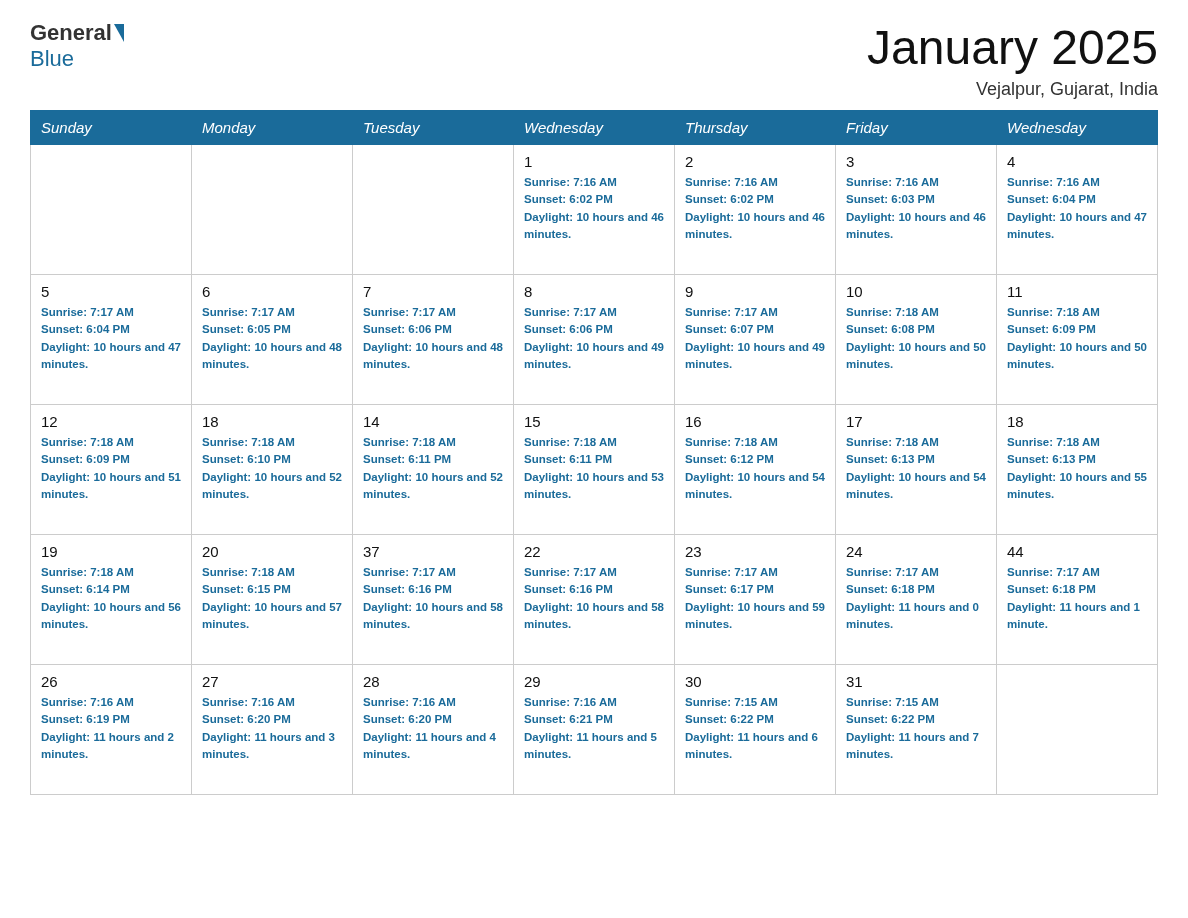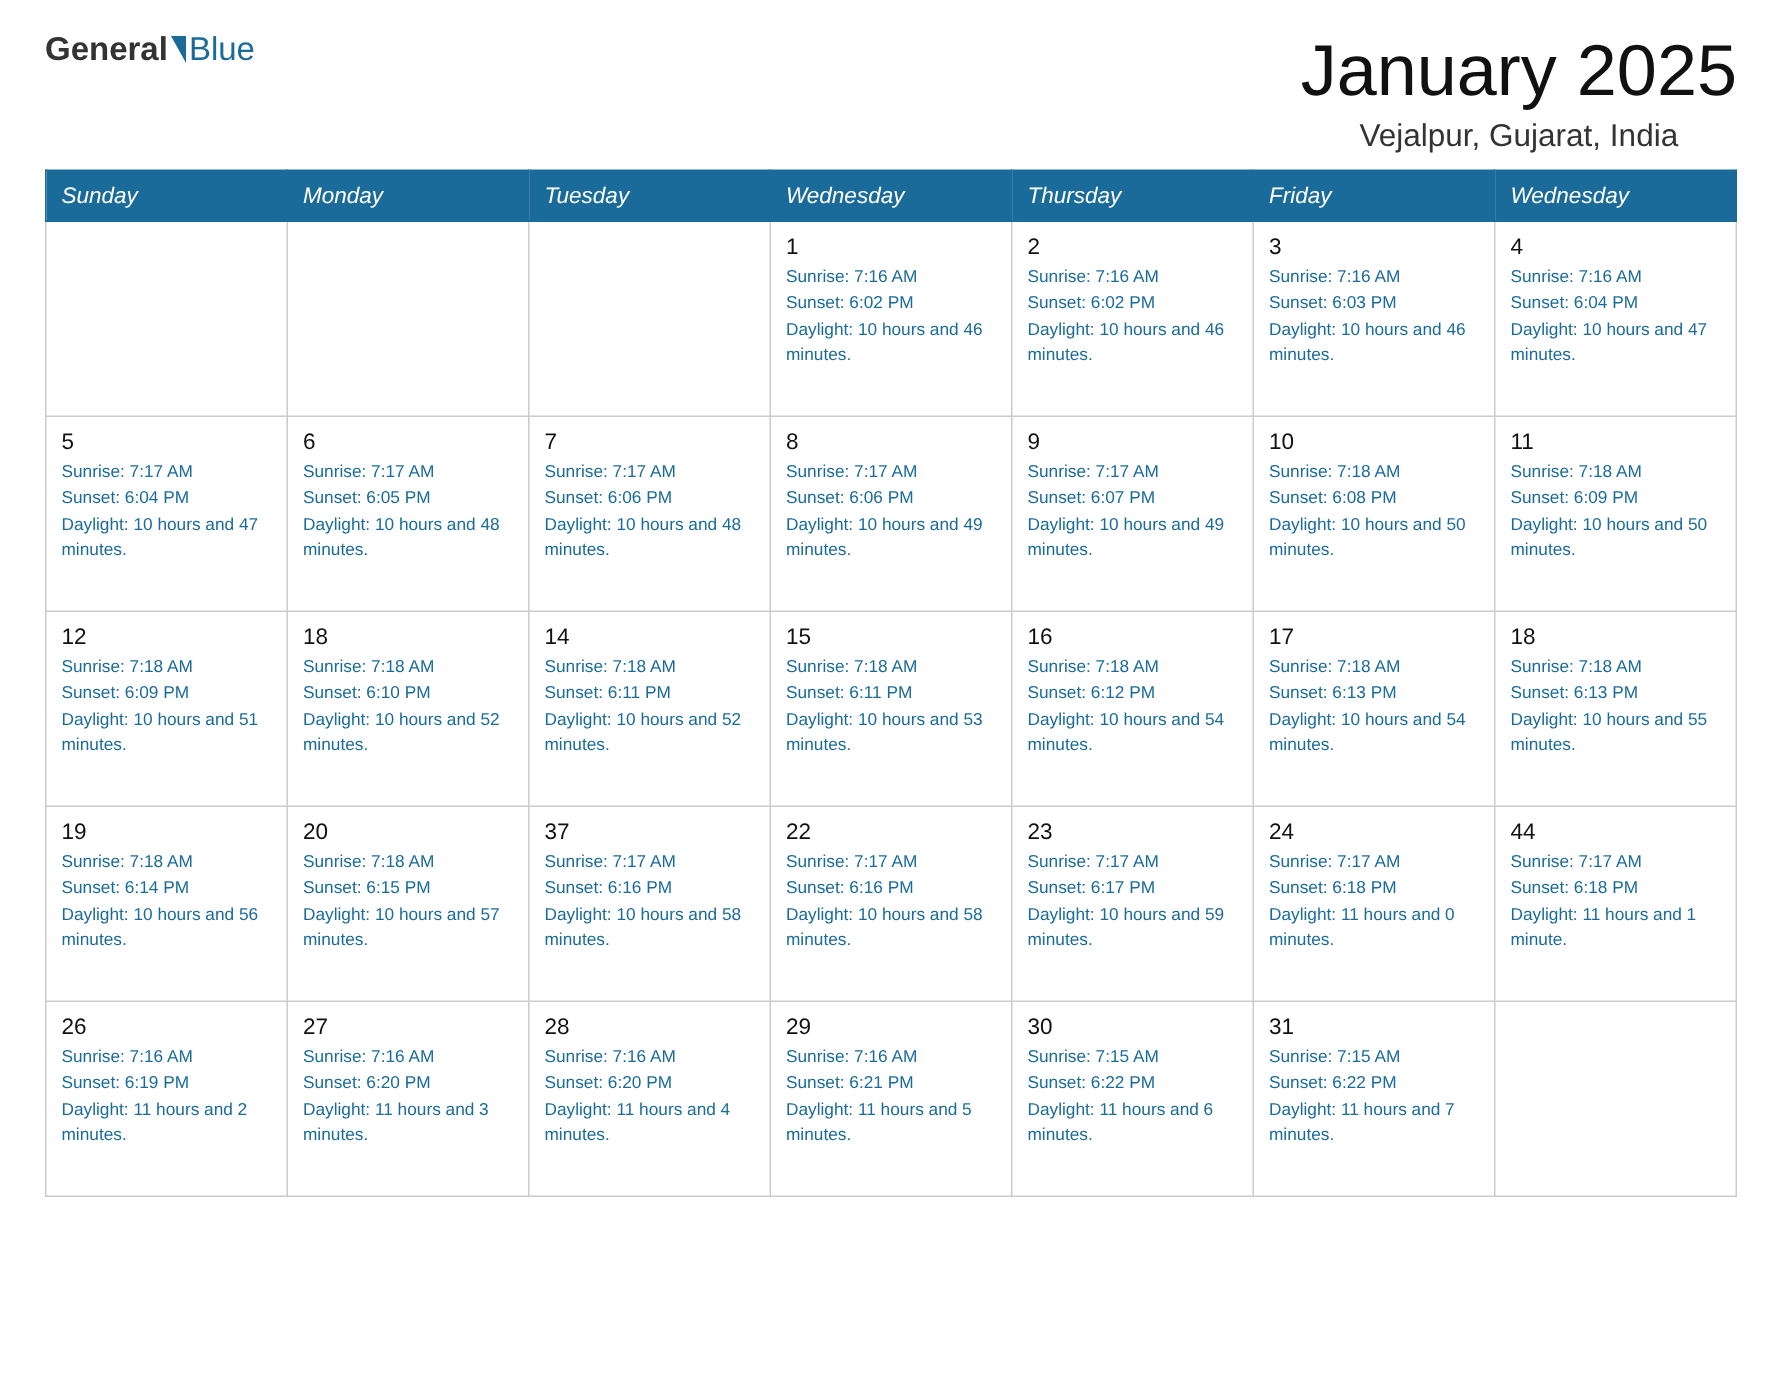--- a/index.html
+++ b/index.html
@@ -11,21 +11,21 @@
       min-height: 918px;
     }
     .header {
       display: flex;
       justify-content: space-between;
       align-items: flex-start;
       margin-bottom: 10px;
     }
     .logo {
       display: flex;
-      flex-direction: row;
+      flex-direction: column;
       align-items: flex-start;
     }
     .logo-text {
       display: flex;
       align-items: center;
       font-size: 22px;
       font-weight: bold;
       color: #333;
     }
     .logo-general { color: #333; }
@@ -45,24 +45,23 @@
     }
     .title-section {
       text-align: right;
     }
     .calendar-title {
       font-size: 48px;
       font-weight: normal;
       color: #111;
     }
     .calendar-subtitle {
-      font-size: 21px;
+      font-size: 18px;
       color: #333;
       margin-top: 4px;
-      text-align: center;
     }
     .calendar {
       width: 100%;
       border-collapse: collapse;
       margin-top: 10px;
     }
     .calendar th {
       background-color: #1a6b9a;
       color: #fff;
       padding: 8px 10px;
@@ -84,20 +83,21 @@
       font-size: 15px;
       color: #111;
       font-weight: normal;
       display: block;
       margin-bottom: 4px;
     }
     .day-info {
       font-size: 11.5px;
       color: #1a6b9a;
       line-height: 1.5;
+      font-weight: bold;
     }
     .empty-cell {
       background: #fff;
     }
   </style>
 </head>
 <body>
 
 <div class="header">
   <div class="logo">

